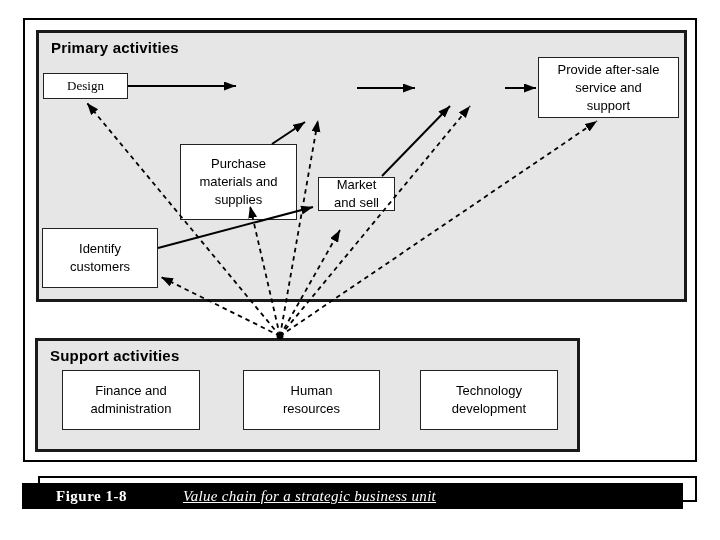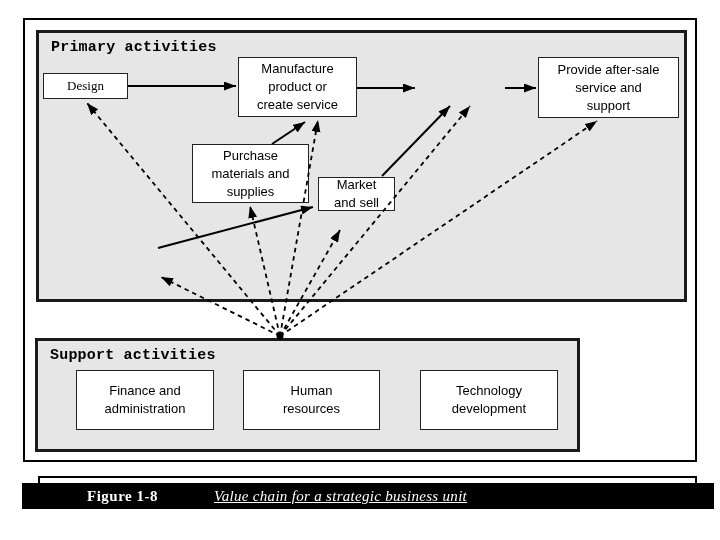--- a/index.html
+++ b/index.html
@@ -25,43 +25,42 @@
     box-sizing: border-box;
   }
   #primary-panel { left: 36px; top: 30px; width: 651px; height: 272px; }
   #support-panel { left: 35px; top: 338px; width: 545px; height: 114px; }
   .panel-title {
     position: absolute;
     left: 12px; top: 6px;
     font-size: 15px;
     font-weight: bold;
     letter-spacing: 0.2px;
-    font-family: Liberation Mono, monospace;
   }
   .node {
     position: absolute;
     background: #ffffff;
     border: 1.5px solid #222;
     box-sizing: border-box;
     display: flex;
     flex-direction: column;
     align-items: center;
     justify-content: center;
     text-align: center;
     font-size: 13px;
     line-height: 18px;
   }
   #node-design      { left: 43px;  top: 73px;  width: 85px;  height: 26px; font-family: Liberation Serif, serif; }
   #node-manufacture { left: 238px; top: 57px;  width: 119px; height: 60px; }
   #node-deliver     { left: 417px; top: 74px;  width: 88px;  height: 29px; }
   #node-after-sale  { left: 538px; top: 57px;  width: 141px; height: 61px; }
-  #node-purchase    { left: 180px; top: 144px; width: 117px; height: 59px; margin-left: 12px; }
+  #node-purchase    { left: 180px; top: 144px; width: 117px; height: 76px; }
   #node-market      { left: 318px; top: 177px; width: 77px;  height: 34px; }
   #node-identify    { left: 42px;  top: 228px; width: 116px; height: 60px; }
-  #node-finance     { left: 76px;  top: 370px; width: 138px; height: 60px; }
+  #node-finance     { left: 62px;  top: 370px; width: 138px; height: 60px; }
   #node-hr          { left: 243px; top: 370px; width: 137px; height: 60px; }
   #node-tech        { left: 420px; top: 370px; width: 138px; height: 60px; }
   .arrows {
     position: absolute;
     left: 0; top: 0; width: 720px; height: 540px;
     pointer-events: none;
   }
   .caption-backplate {
     position: absolute;
     left: 38px; top: 476px; width: 659px; height: 26px;
@@ -71,21 +70,20 @@
   }
   .caption-bar {
     position: absolute;
     left: 22px; top: 483px; width: 661px; height: 26px;
     background: #000000;
     color: #ffffff;
     display: flex;
     align-items: center;
     font-family: "Liberation Serif", serif;
     font-size: 15px;
-    padding-left: 31px;
   }
   .caption-figure { margin-left: 34px; font-weight: bold; letter-spacing: 0.5px; }
   .caption-title  { margin-left: 56px; font-style: italic; letter-spacing: 0.3px; text-decoration: underline; }
 </style>
 </head>
 <body>
 
 <div class="slide">
 
   <div class="frame"></div>
@@ -94,38 +92,37 @@
     <div class="panel-title">Primary activities</div>
   </div>
 
   <div class="panel" id="support-panel">
     <div class="panel-title">Support activities</div>
   </div>
 
   <div class="node" id="node-design">
     <span>Design</span>
   </div>
-  <div class="node" id="node-manufacture">
-    <span>Manufacture</span>
-    <span>product or</span>
-    <span>create service</span>
-  </div>
   <div class="node" id="node-after-sale">
     <span>Provide after-sale</span>
     <span>service and</span>
     <span>support</span>
   </div>
   <div class="node" id="node-purchase">
     <span>Purchase</span>
     <span>materials and</span>
     <span>supplies</span>
   </div>
   <div class="node" id="node-market">
     <span>Market</span>
     <span>and sell</span>
+  </div>
+  <div class="node" id="node-identify">
+    <span>Identify</span>
+    <span>customers</span>
   </div>
   <div class="node" id="node-finance">
     <span>Finance and</span>
     <span>administration</span>
   </div>
   <div class="node" id="node-hr">
     <span>Human</span>
     <span>resources</span>
   </div>
   <div class="node" id="node-tech">

